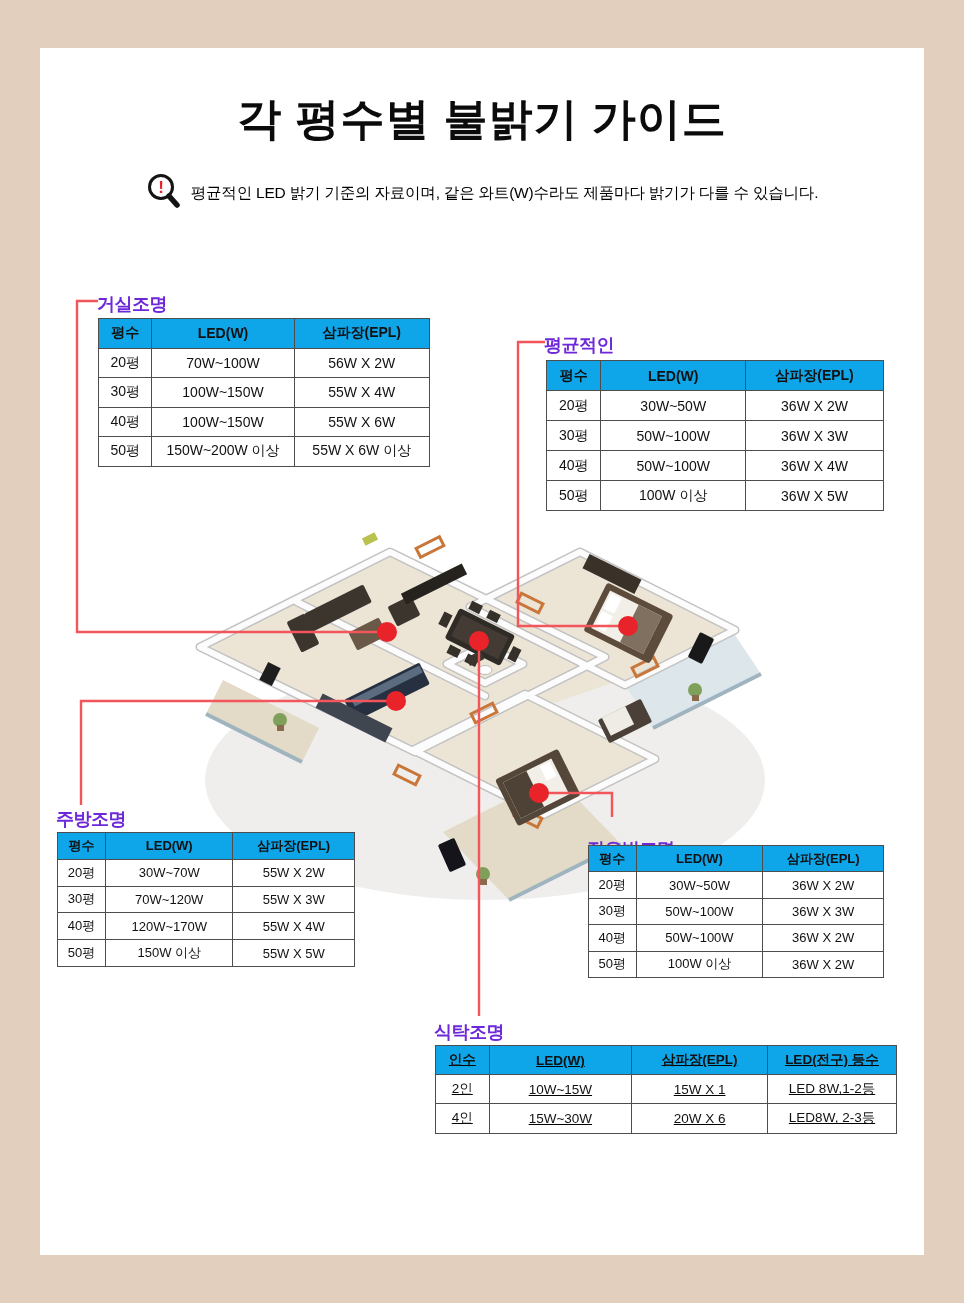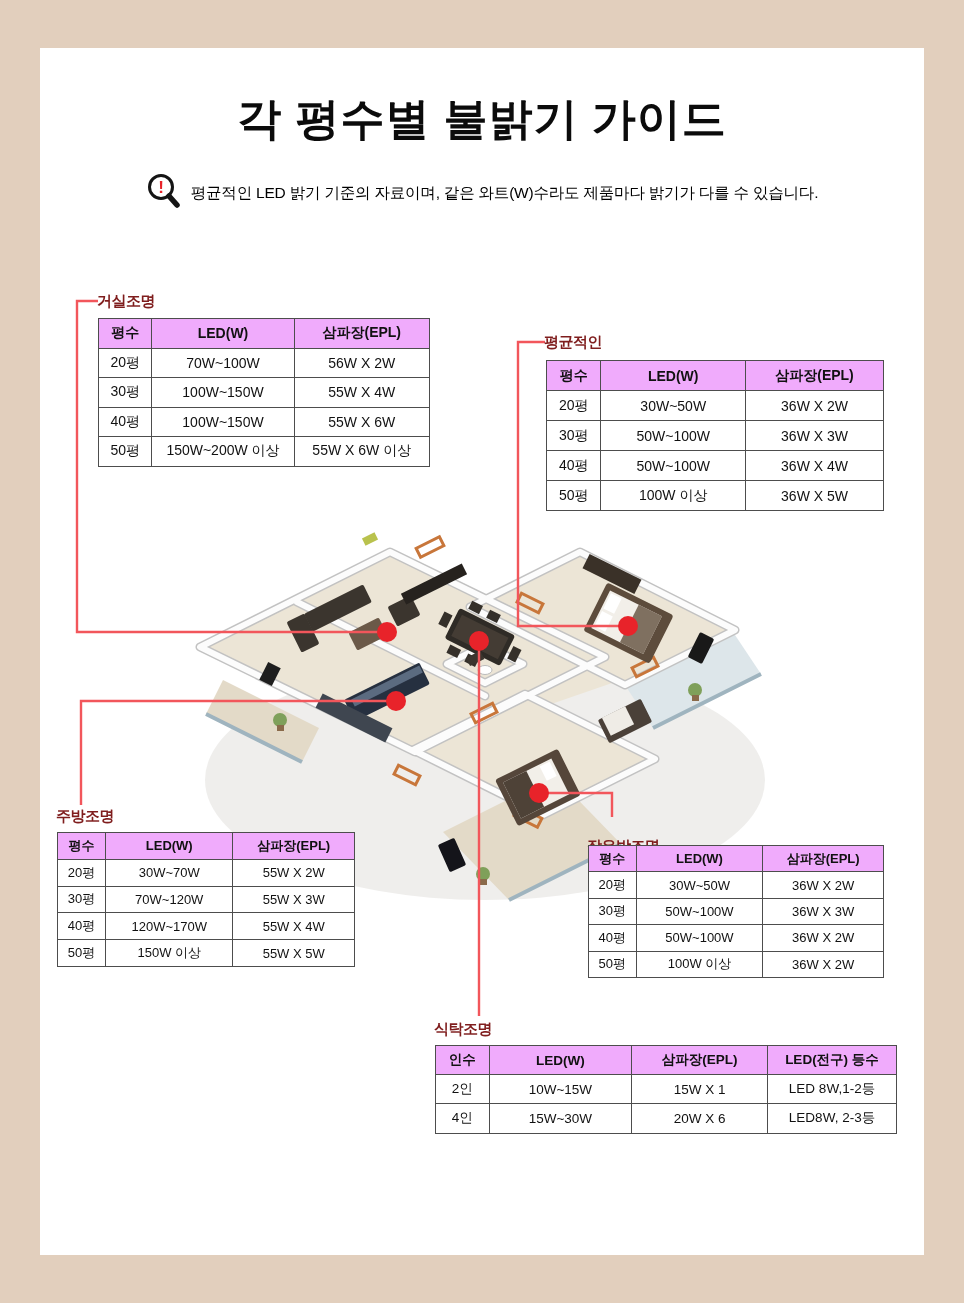--- a/index.html
+++ b/index.html
@@ -18,44 +18,44 @@
     position:absolute;left:40px;top:90px;width:884px;
     text-align:center;font-size:44px;font-weight:900;color:#0b0b0b;
     letter-spacing:1px;
   }
   .note-row{
     position:absolute;left:40px;top:172px;width:884px;
     display:flex;align-items:center;justify-content:center;gap:9px;
   }
   .note-text{font-size:15.5px;color:#000000;letter-spacing:-0.2px;}
   .callout-label{
-    position:absolute;font-size:15px;font-weight:700;color:#7f1d1d;
+    position:absolute;font-size:18px;font-weight:700;color:#6d28d9;
     letter-spacing:-0.5px;white-space:nowrap;
   }
   table.guide{
     position:absolute;border-collapse:collapse;background:#fff;
     table-layout:fixed;
   }
   table.guide th,table.guide td{
     border:1.4px solid #4d4d4d;text-align:center;vertical-align:middle;
     color:#111;padding:0;white-space:nowrap;overflow:hidden;
   }
-  table.guide th{background:#f0abfc;font-weight:700;}
+  table.guide th{background:#0ea5e9;font-weight:700;}
   
   #table-living{left:98px;top:318px;width:332px;}
   #table-living th,#table-living td{height:28.5px;font-size:14px;}
   #table-big{left:546px;top:360px;width:338px;}
   #table-big th,#table-big td{height:29px;font-size:14px;}
   
   #table-kitchen{left:57px;top:832px;width:298px;}
   #table-kitchen th,#table-kitchen td{height:25.8px;font-size:13px;}
   #table-small{left:588px;top:845px;width:296px;}
   #table-small th,#table-small td{height:25.4px;font-size:13px;}
   
-  #table-dining{left:435px;top:1045px;width:462px;}
+  #table-dining{left:435px;top:1045px;width:462px;text-decoration:underline;}
   #table-dining th,#table-dining td{height:28.2px;font-size:13.5px;}
   .c0{width:16%;} .c1{width:43%;} .c2{width:41%;}
   .d0{width:11.5%;} .d1{width:31%;} .d2{width:29.5%;} .d3{width:28%;}
   #label-living{left:97px;top:292px;}
   #label-big{left:544px;top:333px;}
   #label-kitchen{left:56px;top:807px;}
   #label-small{left:587px;top:821px;margin-top:16px;}
   #label-dining{left:434px;top:1020px;}
   #floorplan{position:absolute;left:185px;top:512px;width:620px;height:505px;}
   #overlay{position:absolute;left:0;top:0;width:964px;height:1303px;pointer-events:none;}

